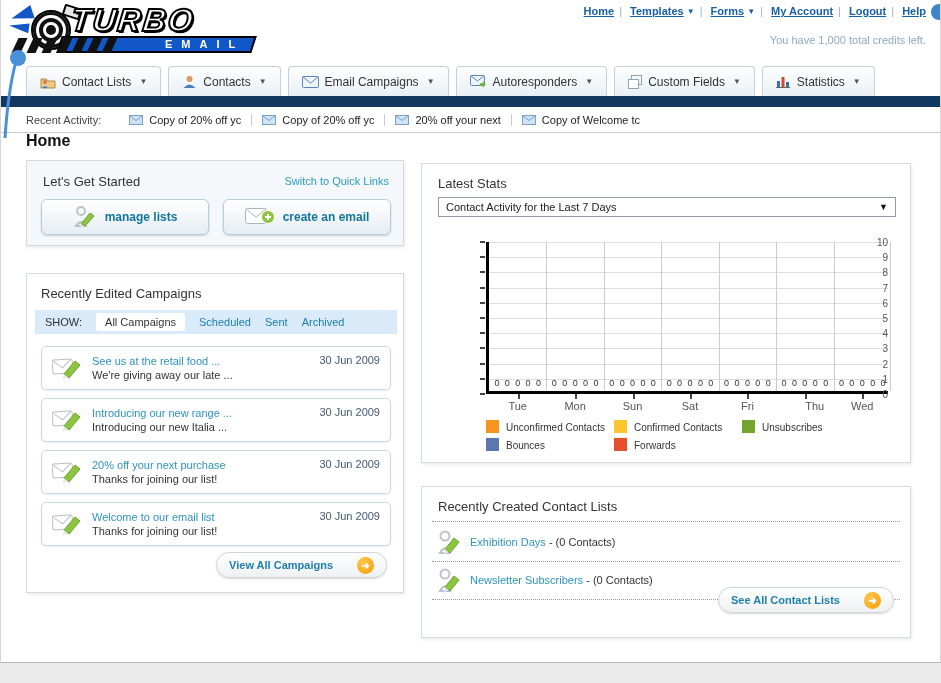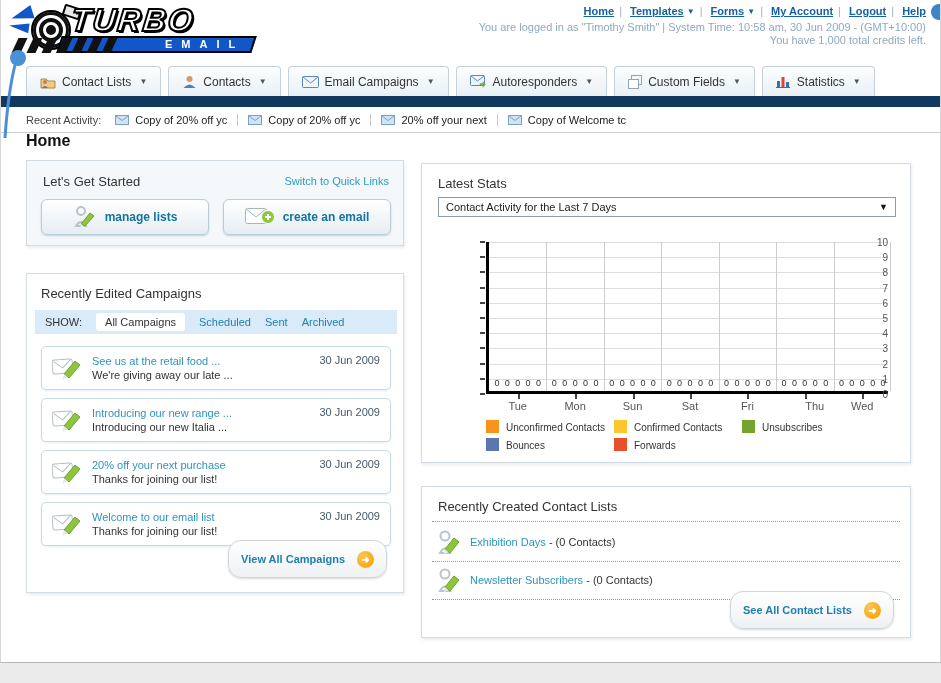--- a/index.html
+++ b/index.html
@@ -32,21 +32,21 @@
   .balloon-svg { position:absolute; left:0; top:48px; z-index:5; }
 
   
   .tabs { position:absolute; left:25px; top:66px; display:flex; gap:7px; }
   .tab { height:30px; padding:0 13px; display:flex; align-items:center; gap:6px; background:linear-gradient(#fdfefe,#e9f0f5); border:1px solid #c4d0da; border-bottom:none; border-radius:4px 4px 0 0; font-size:12px; color:#333; cursor:pointer; }
   .tab .caret { font-size:8px; color:#555; margin-left:2px; }
   .navybar { position:absolute; left:0; top:96px; width:941px; height:11px; background:#11395f; }
 
   
   .activity { position:absolute; left:0; top:107px; width:941px; height:26px; border-bottom:1px solid #ccc; display:flex; align-items:center; padding-left:25px; }
-  .activity .alabel { color:#444; margin-right:4px; }
+  .activity .alabel { color:#444; margin-right:18px; }
   .activity .aitem { display:flex; align-items:center; gap:6px; color:#222; cursor:pointer; padding:0 10px; border-right:1px solid #c9c9c9; }
   .activity .aitem:last-child { border-right:none; }
 
   .page-title { position:absolute; left:25px; top:132px; font-size:16px; font-weight:bold; color:#111; }
 
   .panel { position:absolute; background:#fff; border:1px solid #d2dce2; box-shadow:1px 2px 3px rgba(0,0,0,0.08); }
   .panel-title { font-size:13px; color:#333; }
 
   
   .p-start { left:25px; top:160px; width:378px; height:86px; background:#f4f8fb; }
@@ -61,21 +61,21 @@
   .showbar { position:absolute; left:8px; top:36px; width:362px; height:24px; background:#d9eaf8; display:flex; align-items:center; font-size:11px; padding-left:10px; gap:14px; }
   .showbar .showlabel { color:#333; }
   .showbar .filter { color:#1e7fae; cursor:pointer; }
   .showbar .filter.active { background:#fff; color:#333; border-radius:3px; padding:3px 9px; cursor:default; }
   .rows { position:absolute; left:14px; top:72px; width:350px; }
   .crow { height:44px; margin-bottom:8px; border:1px solid #c9dae7; border-radius:5px; background:#fff; box-shadow:0 1px 2px #e3edf4; display:flex; align-items:center; padding:0 10px; gap:10px; }
   .crow .ctext { line-height:14px; }
   .crow .ctitle { color:#2e93be; cursor:pointer; }
   .crow .csub { color:#333; }
   .crow .cdate { margin-left:auto; color:#44586c; align-self:flex-start; margin-top:7px; }
-  .pill-btn { height:38px; display:inline-flex; align-items:center; gap:12px; padding:12px 12px; background:linear-gradient(#ffffff,#eef1f3); border:1px solid #cfd5d9; border-radius:13px; box-shadow:0 1px 2px rgba(0,0,0,0.15); color:#1e7fae; font-weight:bold; font-size:11px; cursor:pointer; }
+  .pill-btn { height:26px; display:inline-flex; align-items:center; gap:24px; padding:12px 12px; background:linear-gradient(#ffffff,#eef1f3); border:1px solid #cfd5d9; border-radius:13px; box-shadow:0 1px 2px rgba(0,0,0,0.15); color:#1e7fae; font-weight:bold; font-size:11px; cursor:pointer; }
   .oarrow { width:17px; height:17px; border-radius:50%; background:radial-gradient(circle at 35% 30%, #ffc64d, #f59d00); color:#fff; font-size:10px; font-weight:bold; display:flex; align-items:center; justify-content:center; }
   .viewall { position:absolute; right:16px; bottom:14px; }
 
   
   .p-stats { left:420px; top:163px; width:490px; height:300px; }
   .p-stats .panel-title { position:absolute; left:16px; top:12px; }
   .sel { position:absolute; left:16px; top:33px; width:458px; height:20px; border:1px solid #8f9ca8; background:#fff; display:flex; align-items:center; padding:8px 7px; font-size:11px; color:#222; cursor:pointer; }
   .sel .selcaret { margin-left:auto; font-size:9px; color:#111; }
 
   .chart { position:absolute; left:18px; top:72px; width:458px; height:182px; }
@@ -91,39 +91,38 @@
   .litem { width:128px; display:flex; align-items:flex-end; gap:7px; margin-bottom:5px; font-size:10px; color:#333; }
   .litem .sw { width:13px; height:13px; flex:0 0 13px; }
 
   
   .p-lists { left:420px; top:486px; width:490px; height:152px; }
   .p-lists .panel-title { position:absolute; left:16px; top:12px; }
   .dotline { position:absolute; left:10px; right:10px; border-top:1px dotted #999; }
   .litem-row { position:absolute; left:16px; display:flex; align-items:center; gap:10px; }
   .llink { color:#2e93be; cursor:pointer; }
   .ldetail { color:#333; }
-  .seeall { position:absolute; right:16px; bottom:8px;margin-top:22px; }
+  .seeall { position:absolute; right:16px; bottom:24px;margin-top:22px; }
 
   .footer-strip { position:absolute; left:0; top:663px; width:941px; height:20px; background:#ebebeb; }
 </style>
 </head>
 <body>
 
 <div class="page">
 
   <div class="top-links">
     <a>Home</a><span class="sep">|</span>
     <a>Templates</a> <span class="dd">▼</span><span class="sep">|</span>
     <a>Forms</a> <span class="dd">▼</span><span class="sep">|</span>
     <a>My Account</a><span class="sep">|</span>
     <a>Logout</a><span class="sep">|</span>
     <a>Help</a>
   </div>
   <div class="help-dot"></div>
-  <div class="login-line1">You are logged in as "Timothy Smith" | System Time: 10:58 am, 30 Jun 2009 - (GMT+10:00)</div>
   <div class="login-line2">You have 1,000 total credits left.</div>
 
   <div class="logo">
     <div class="flame1"></div>
     <div class="flame2"></div>
     <div class="spiral"></div>
     <div class="pipe"></div>
     <div class="turbo-text">TURBO</div>
     <div class="email-bar"><span class="email-text">EMAIL</span></div>
     <div class="slashes">

